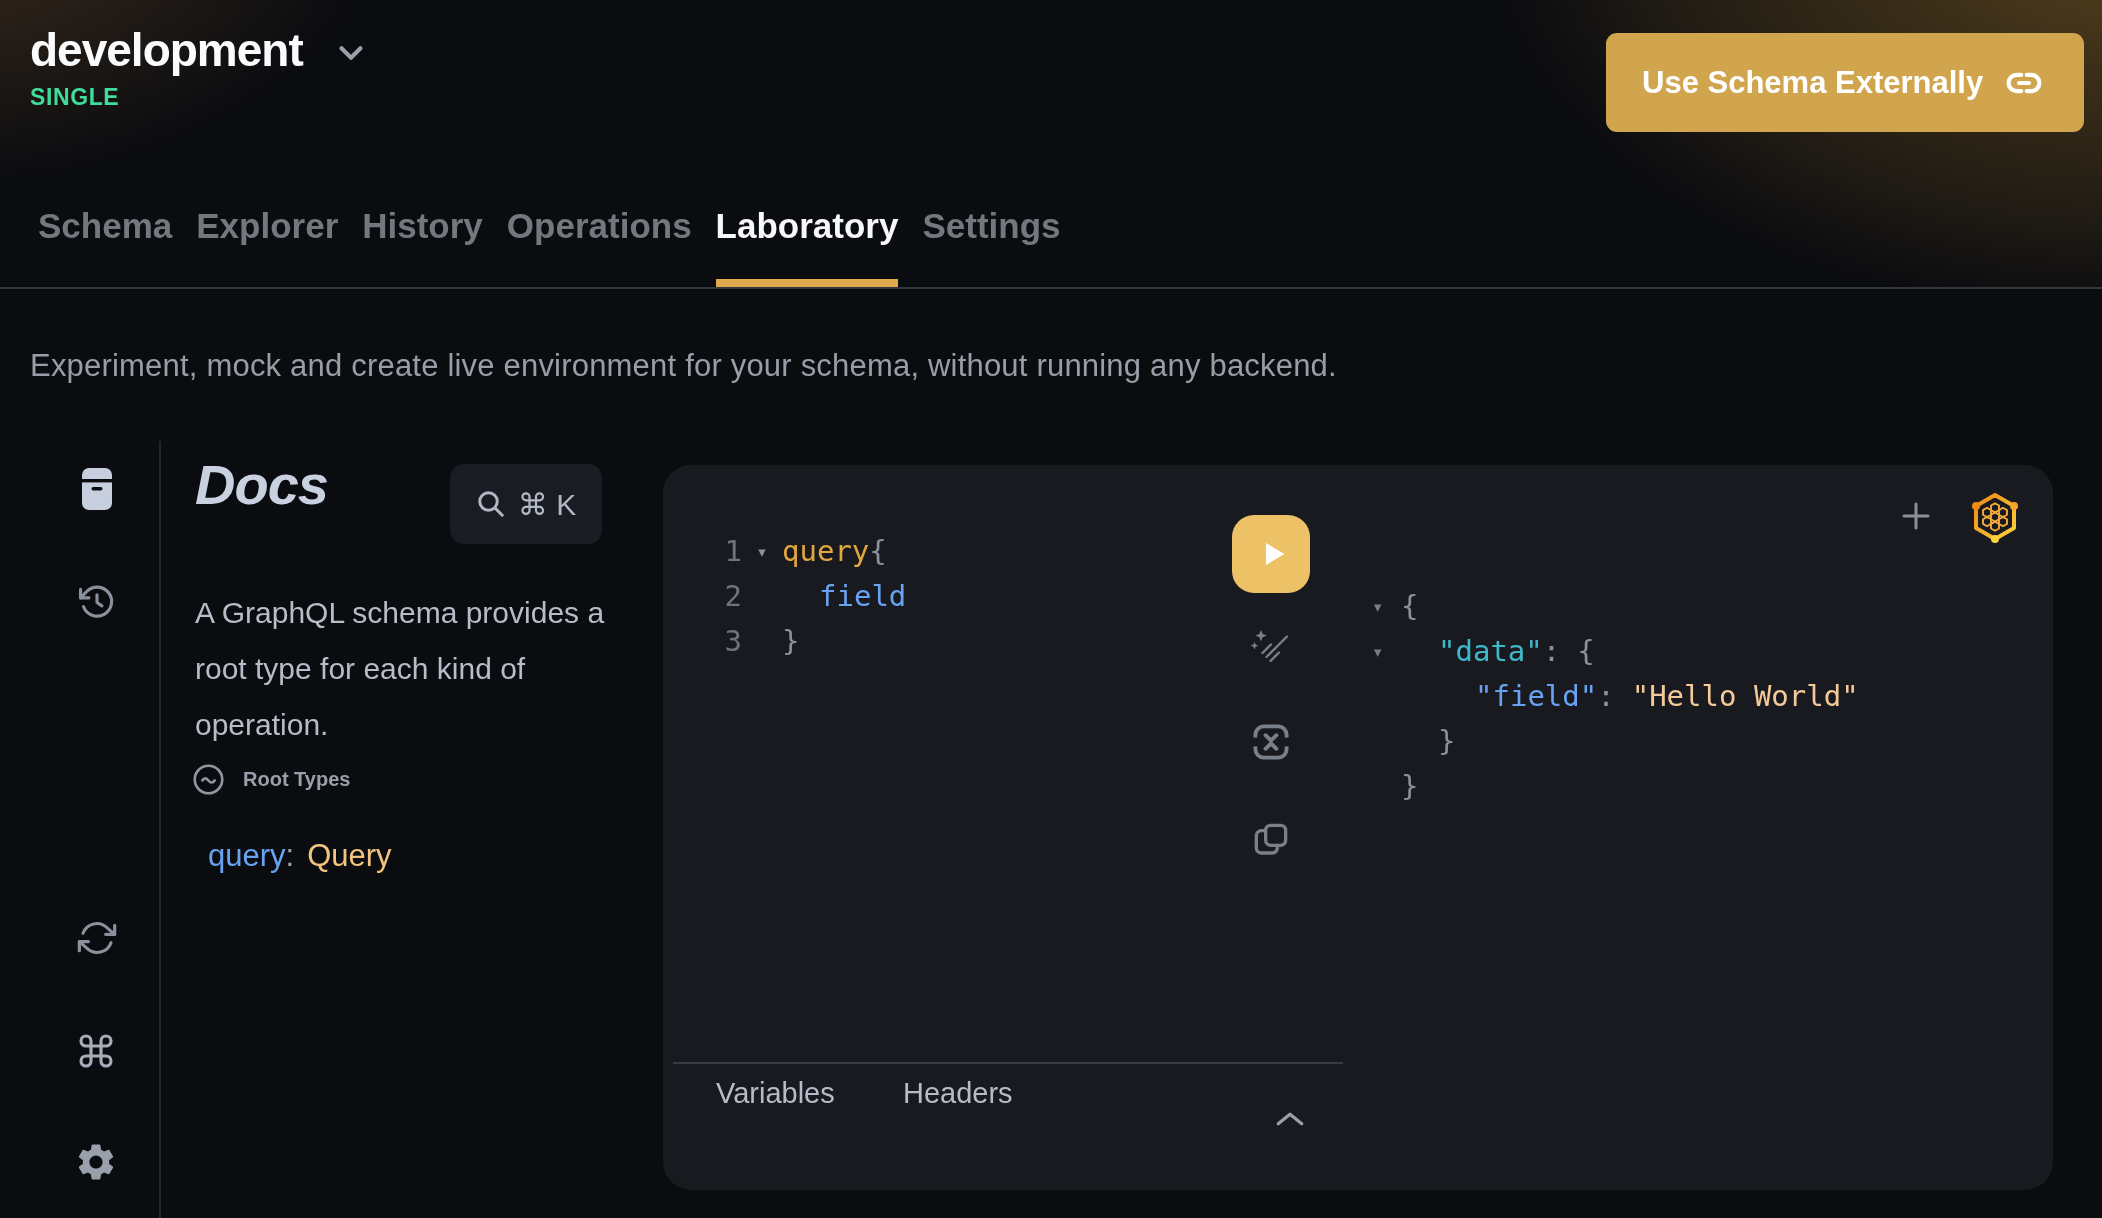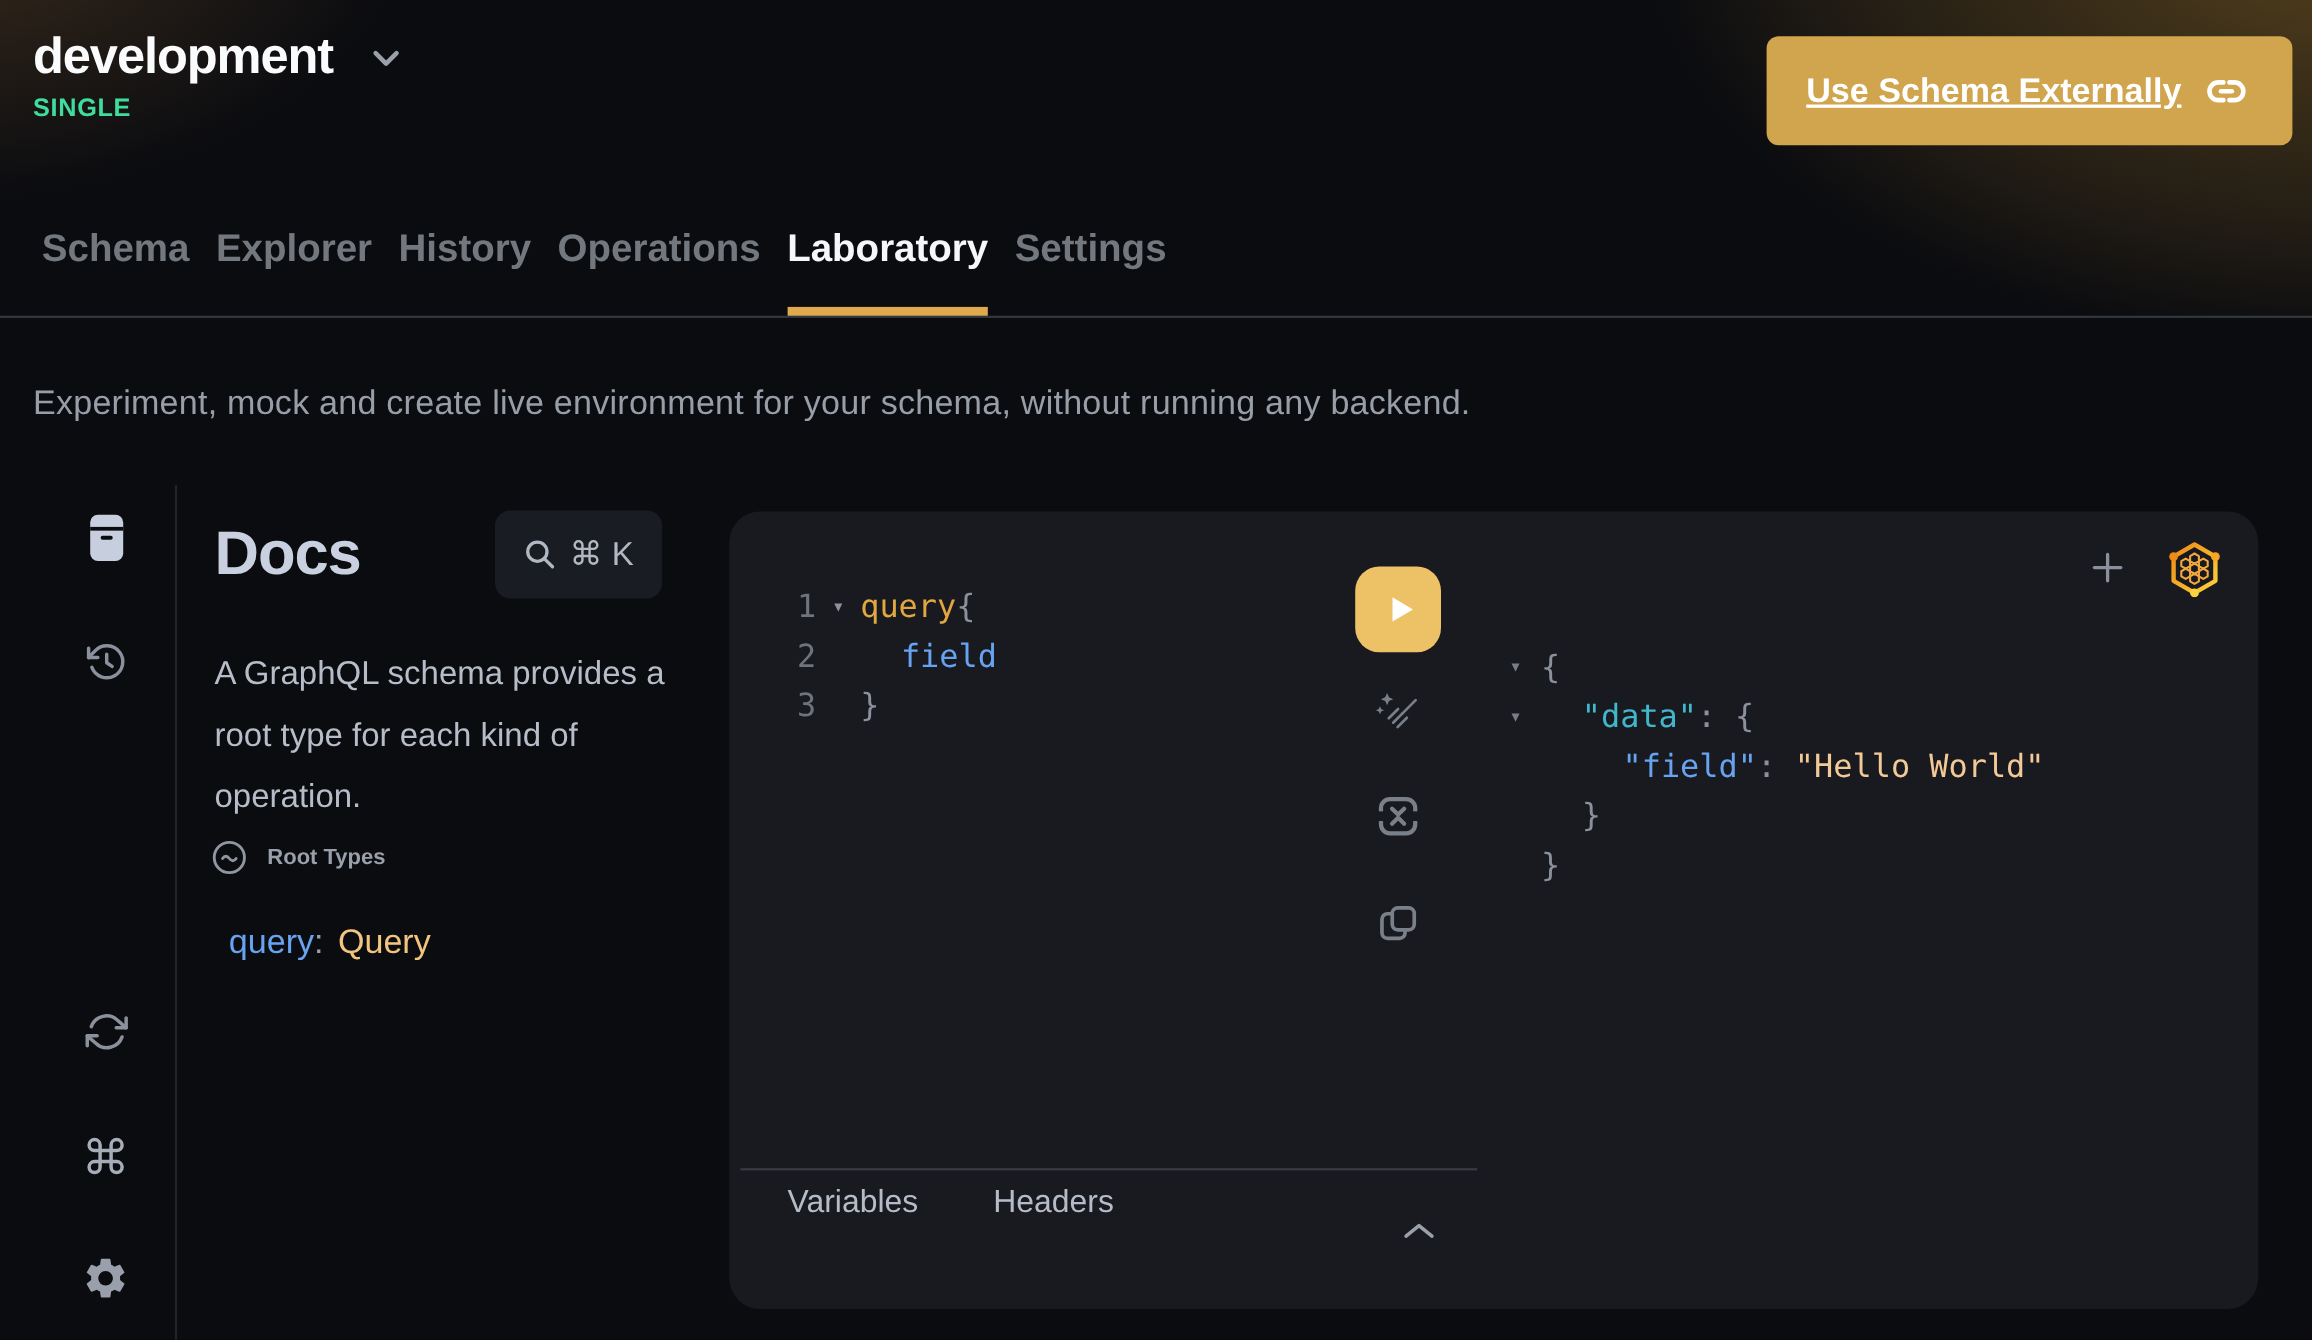--- a/index.html
+++ b/index.html
@@ -17,34 +17,34 @@
       radial-gradient(640px 400px at -60px -90px, rgba(166,116,56,0.32), rgba(0,0,0,0) 68%),
       #0b0c10;
   }
   .header-divider{position:absolute;left:0;top:287px;width:2102px;height:2px;background:#34373d;}
   .title{position:absolute;left:30px;top:23px;font-size:46px;font-weight:700;letter-spacing:-1px;color:#fafbfd;}
   .title-chevron{position:absolute;left:332px;top:34px;}
   .badge{position:absolute;left:30px;top:84px;font-size:23px;font-weight:700;letter-spacing:0.6px;color:#3fdc9c;}
   .ext-btn{
     position:absolute;right:18px;top:33px;width:478px;height:99px;box-sizing:border-box;
     background:#d1a54e;border-radius:11px;display:flex;align-items:center;justify-content:space-between;
-    padding:0 38px 0 36px;font-size:31px;font-weight:700;color:#ffffff;cursor:pointer;text-decoration:underline;
+    padding:0 38px 0 36px;font-size:31px;font-weight:700;color:#ffffff;cursor:pointer;
   }
   .tabs{position:absolute;left:38px;top:206px;display:flex;gap:24px;font-size:35px;font-weight:700;color:#73787f;}
   .tab{padding-bottom:33px;cursor:pointer;}
   .tab.active{color:#f6f7f8;border-bottom:9px solid #dfa94e;}
 
   .subtitle{position:absolute;left:30px;top:348px;font-size:31px;color:#989ea8;letter-spacing:0.2px;}
 
   
   .rail-divider{position:absolute;left:159px;top:441px;width:2px;height:777px;background:#23252a;}
   .rail-icon{position:absolute;cursor:pointer;}
 
   
-  .docs-heading{position:absolute;left:195px;top:470px;font-size:56px;font-weight:700;letter-spacing:-1px;color:#c9d1e0;}
+  .docs-heading{position:absolute;left:195px;top:452px;font-size:56px;font-weight:700;letter-spacing:-1px;color:#c9d1e0;font-style:italic;}
   .search-btn{
     position:absolute;left:450px;top:464px;width:152px;height:80px;box-sizing:border-box;
     background:#191c22;border-radius:14px;display:flex;align-items:center;justify-content:center;gap:12px;
     color:#b2b8c3;font-size:30px;cursor:pointer;
   }
   .docs-desc{position:absolute;left:195px;top:585px;width:452px;font-size:30px;line-height:56px;color:#b6bdc8;}
   .root-types-row{position:absolute;left:192px;top:763px;display:flex;align-items:center;gap:18px;}
   .root-types-label{font-size:20px;font-weight:700;color:#99a0ab;text-align:right;}
   .query-row{position:absolute;left:208px;top:838px;font-size:31px;display:flex;}
   .t-docblue{color:#67a3f0;}

